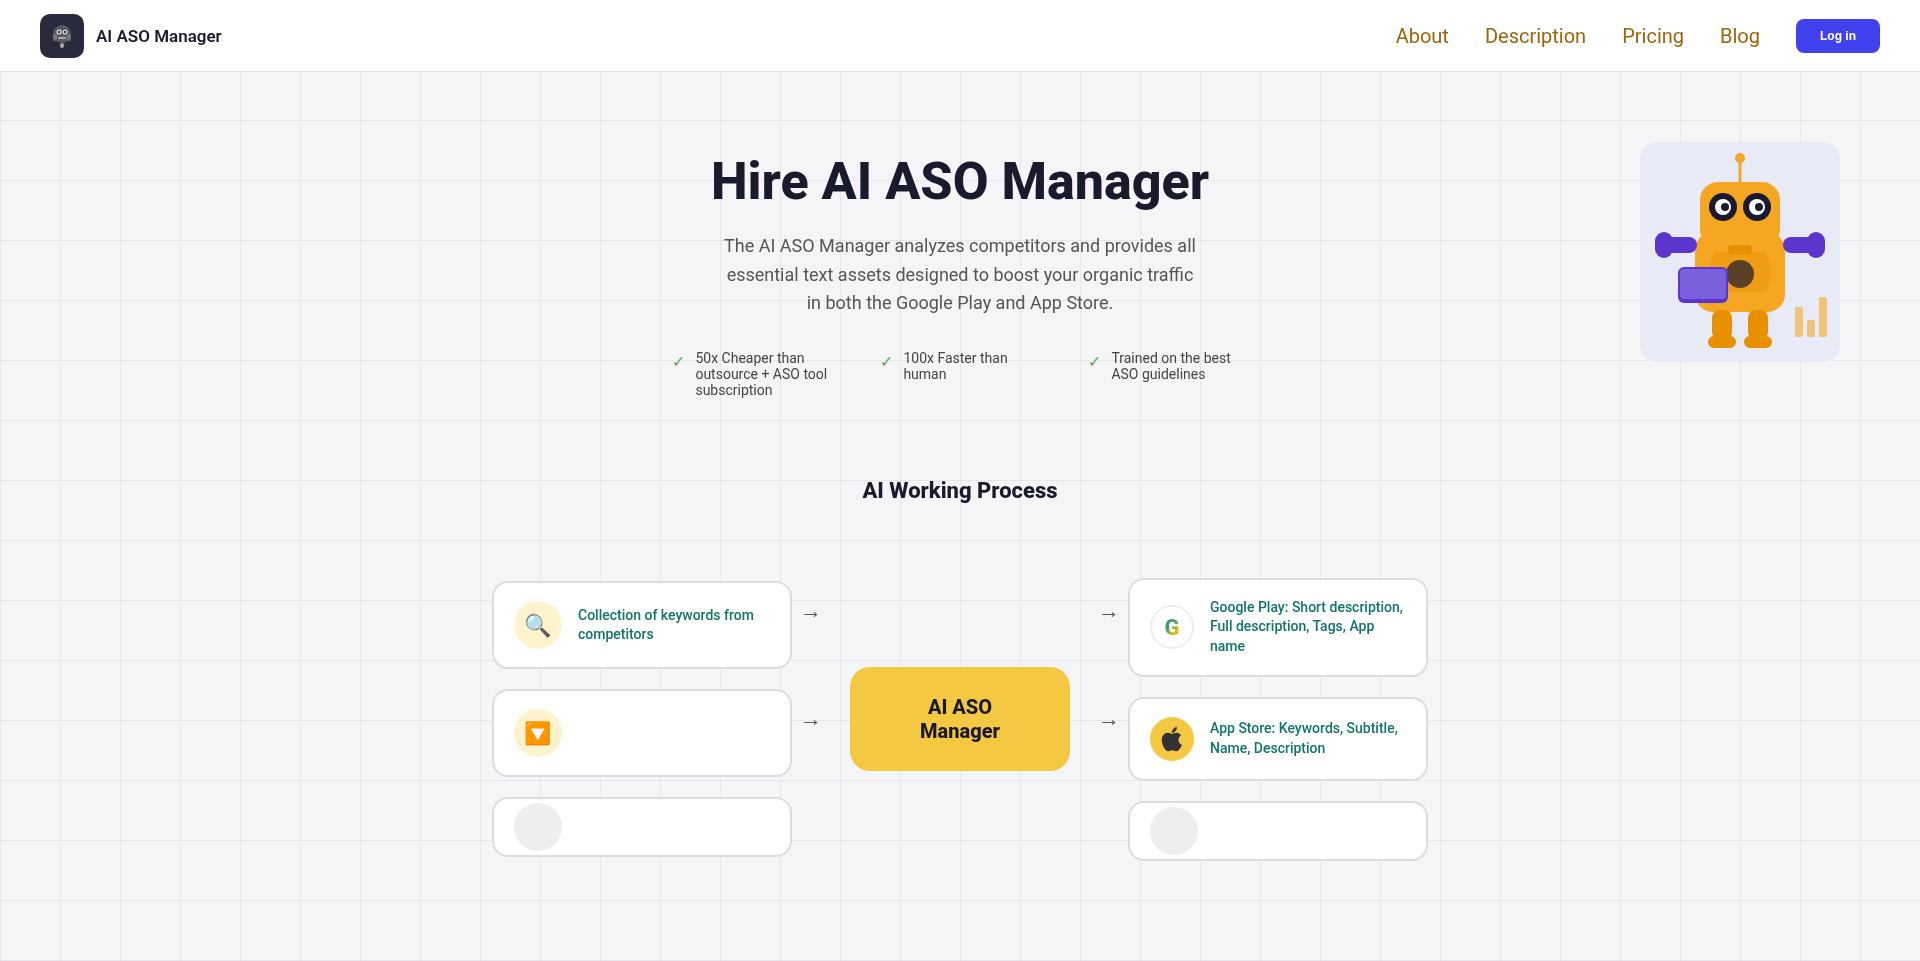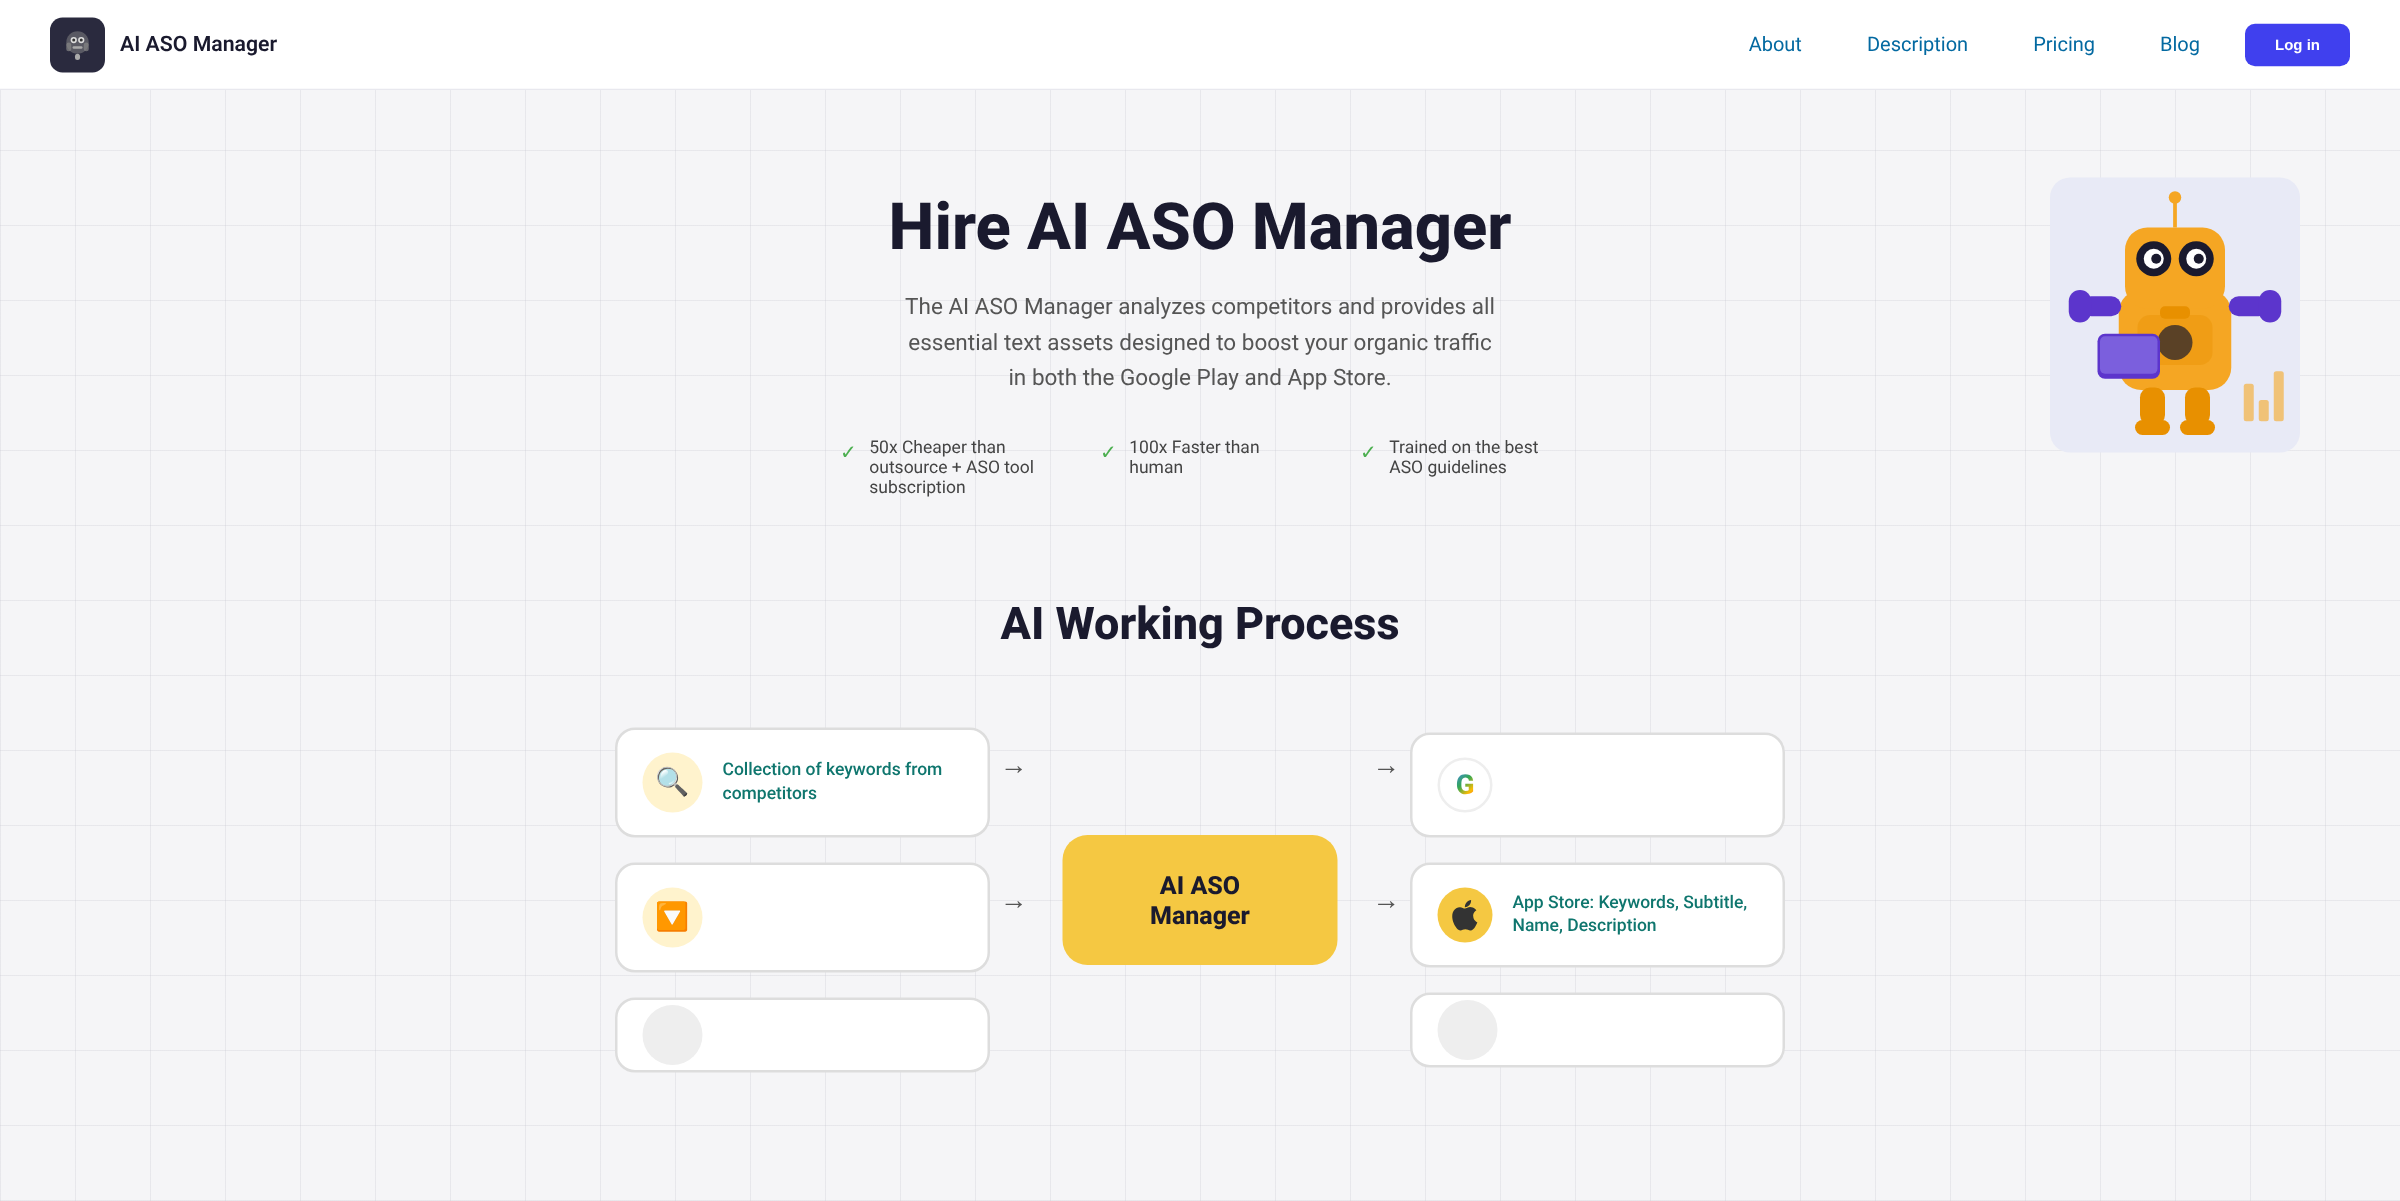--- a/index.html
+++ b/index.html
@@ -60,25 +60,24 @@
       font-size: 17px;
       font-weight: 600;
       color: #1a1a2e;
     }
     .nav-area {
       display: flex;
       align-items: center;
       gap: 36px;
     }
     .nav-link {
-      font-size: 16px;
-      color: #0369a1;
+      font-size: 20px;
+      color: #a16207;
       text-decoration: none;
       cursor: pointer;
-      margin-left: 16px;
     }
     .login-btn {
       background: #4040ee;
       color: #fff;
       border: none;
       border-radius: 8px;
       padding: 10px 24px;
       font-size: 12px;
       font-weight: 600;
       cursor: pointer;
@@ -165,24 +164,24 @@
     }
 
     
     .process-section {
       padding: 20px 0 40px;
       text-align: center;
       position: relative;
       z-index: 1;
     }
     .process-title {
-      font-size: 36px;
+      font-size: 22px;
       font-weight: 800;
       color: #1a1a2e;
-      margin-bottom: 48px;
+      margin-bottom: 64px;
     }
 
     .process-diagram {
       display: flex;
       align-items: center;
       justify-content: center;
       gap: 0;
       padding: 0 80px;
       position: relative;
     }
@@ -471,20 +470,21 @@
         <div class="single-arrow">→</div>
         <div class="single-arrow">→</div>
         <div class="single-arrow" style="visibility:hidden;">→</div>
       </div>
 
       <div class="process-col">
         <div class="output-card">
           <div class="google-circle">
             <span class="google-circle-g">G</span>
           </div>
+          <span class="process-card-text">Google Play: Short description, Full description, Tags, App name</span>
         </div>
         <div class="output-card">
           <div class="apple-circle">
 
             <svg width="26" height="26" viewBox="0 0 26 26" fill="none">
               <path d="M19.5 13.8c-.03-3.1 2.54-4.6 2.65-4.67-1.44-2.1-3.68-2.39-4.48-2.43-1.9-.19-3.72 1.12-4.68 1.12-.97 0-2.46-1.1-4.05-1.07C6.87 6.79 4.9 7.99 3.82 9.87c-2.18 3.77-.56 9.34 1.56 12.39 1.04 1.5 2.27 3.17 3.88 3.11 1.57-.06 2.16-1.01 4.05-1.01 1.88 0 2.42 1.01 4.07.98 1.68-.03 2.74-1.52 3.77-3.03 1.19-1.73 1.68-3.41 1.7-3.5-.04-.02-3.26-1.26-3.3-4.99z" fill="#333"></path>
               <path d="M16.57 5.03c.87-1.05 1.45-2.5 1.29-3.96-1.25.05-2.76.83-3.66 1.88-.8.92-1.5 2.4-1.31 3.81 1.39.11 2.81-.7 3.68-1.73z" fill="#333"></path>
             </svg>
           </div>
           <span class="process-card-text">App Store: Keywords, Subtitle, Name, Description</span>

